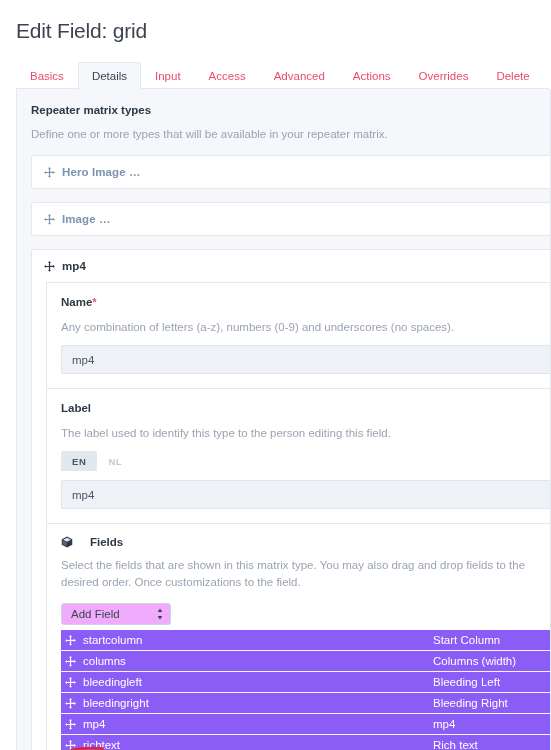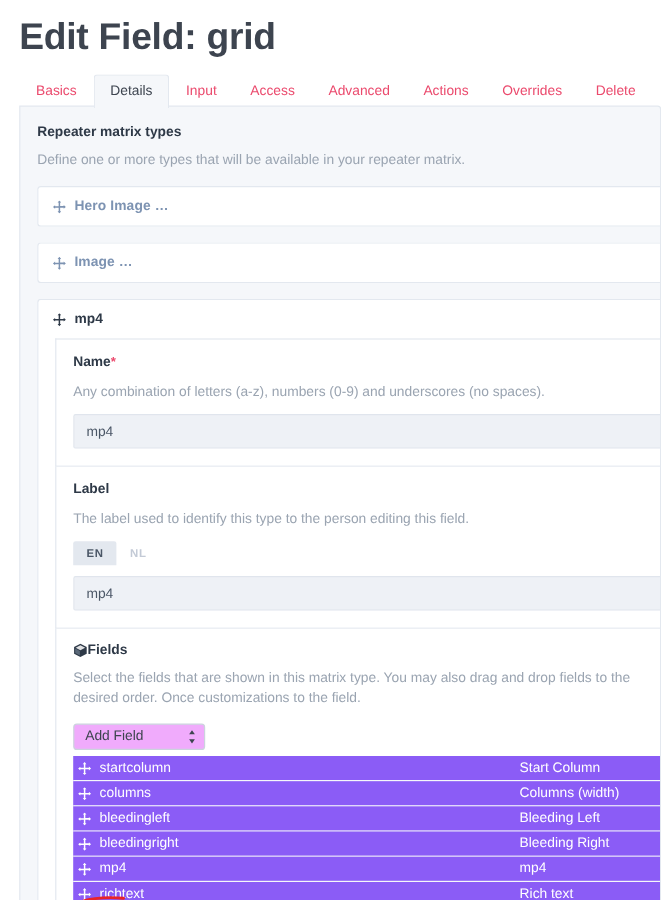--- a/index.html
+++ b/index.html
@@ -7,22 +7,22 @@
     margin: 0; padding: 0;
     width: 551px; height: 750px;
     overflow: hidden;
     background: #ffffff;
     font-family: "Liberation Sans", sans-serif;
     -webkit-font-smoothing: antialiased;
   }
 
   
   .page-title {
-    font-size: 31px;
-    font-weight: 700;
+    font-size: 21px;
+    font-weight: 400;
     color: #3d444f;
     letter-spacing: -0.2px;
     padding: 14px 0 0 16px;
     margin: 0;
     line-height: 34px;
   }
 
   
   .tabbar {
     position: relative;
@@ -159,21 +159,21 @@
   
   .fieldsblock {
     margin: 0 0 0 14px;
     background: #ffffff;
     border: 1px solid #e3e8ef;
     border-right: none;
     border-top: none;
     padding: 12px 0 0 14px;
   }
   .fields-title {
-    display: flex; align-items: center; gap: 0;
+    display: flex; align-items: center; gap: 17px;
     font-size: 11.5px; font-weight: bold; color: #2e3947;
   }
   .cubeicon { width: 12px; height: 12px; display: inline-block; flex:0 0 12px;}
   .fields-desc {
     font-size: 11.5px; color: #9aa4b1; line-height: 17px;
     padding-top: 9px; padding-right: 0;
   }
   .addfield {
     margin-top: 12px;
     width: 110px;

